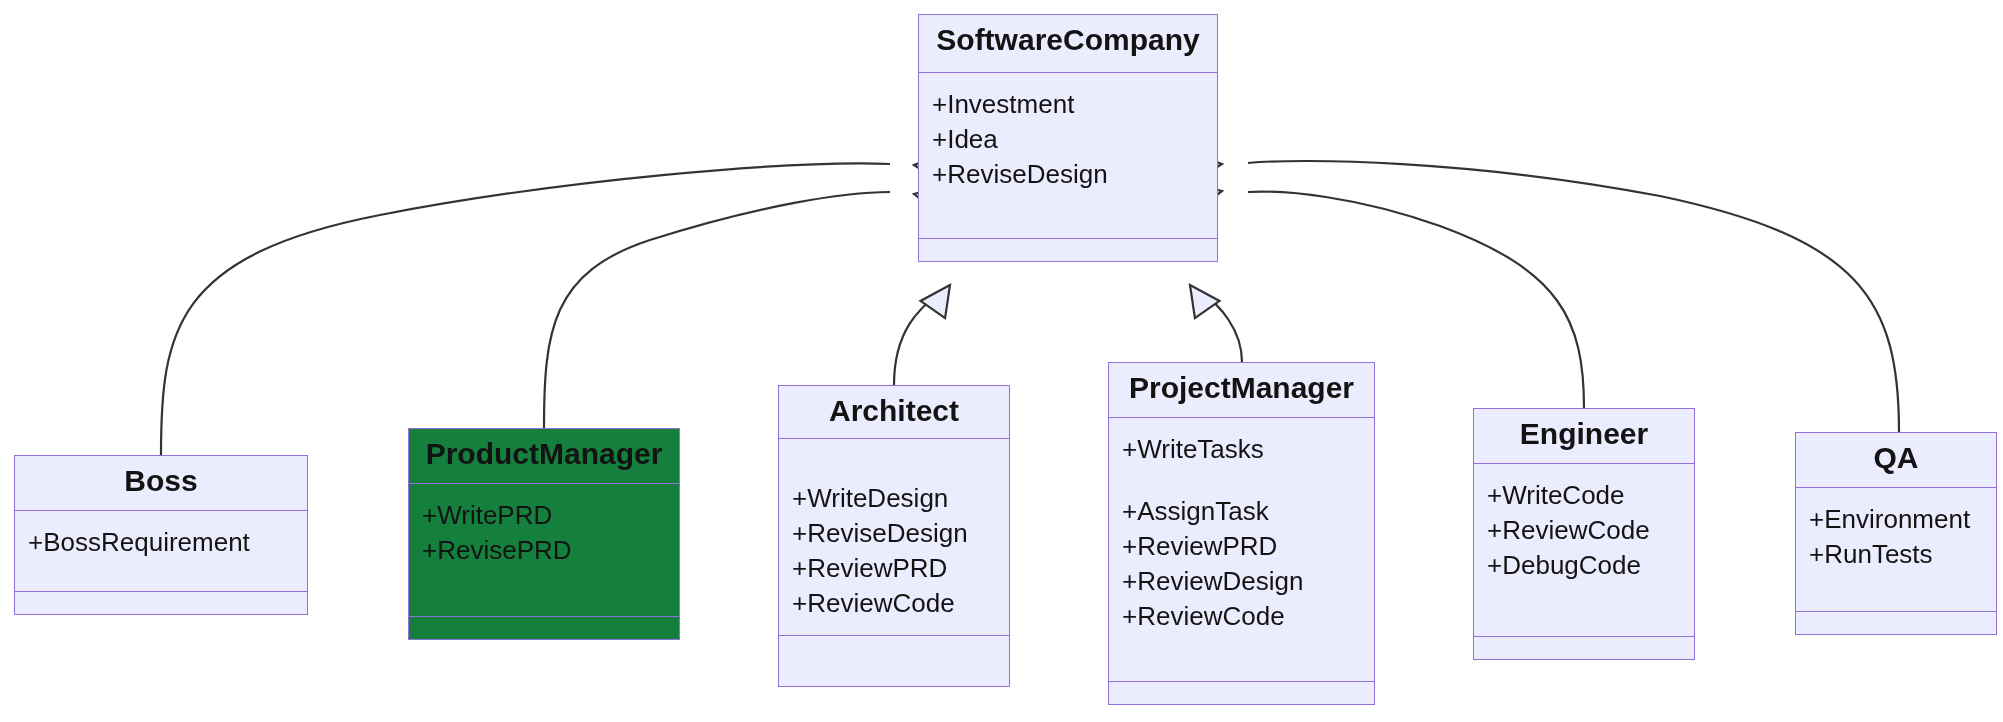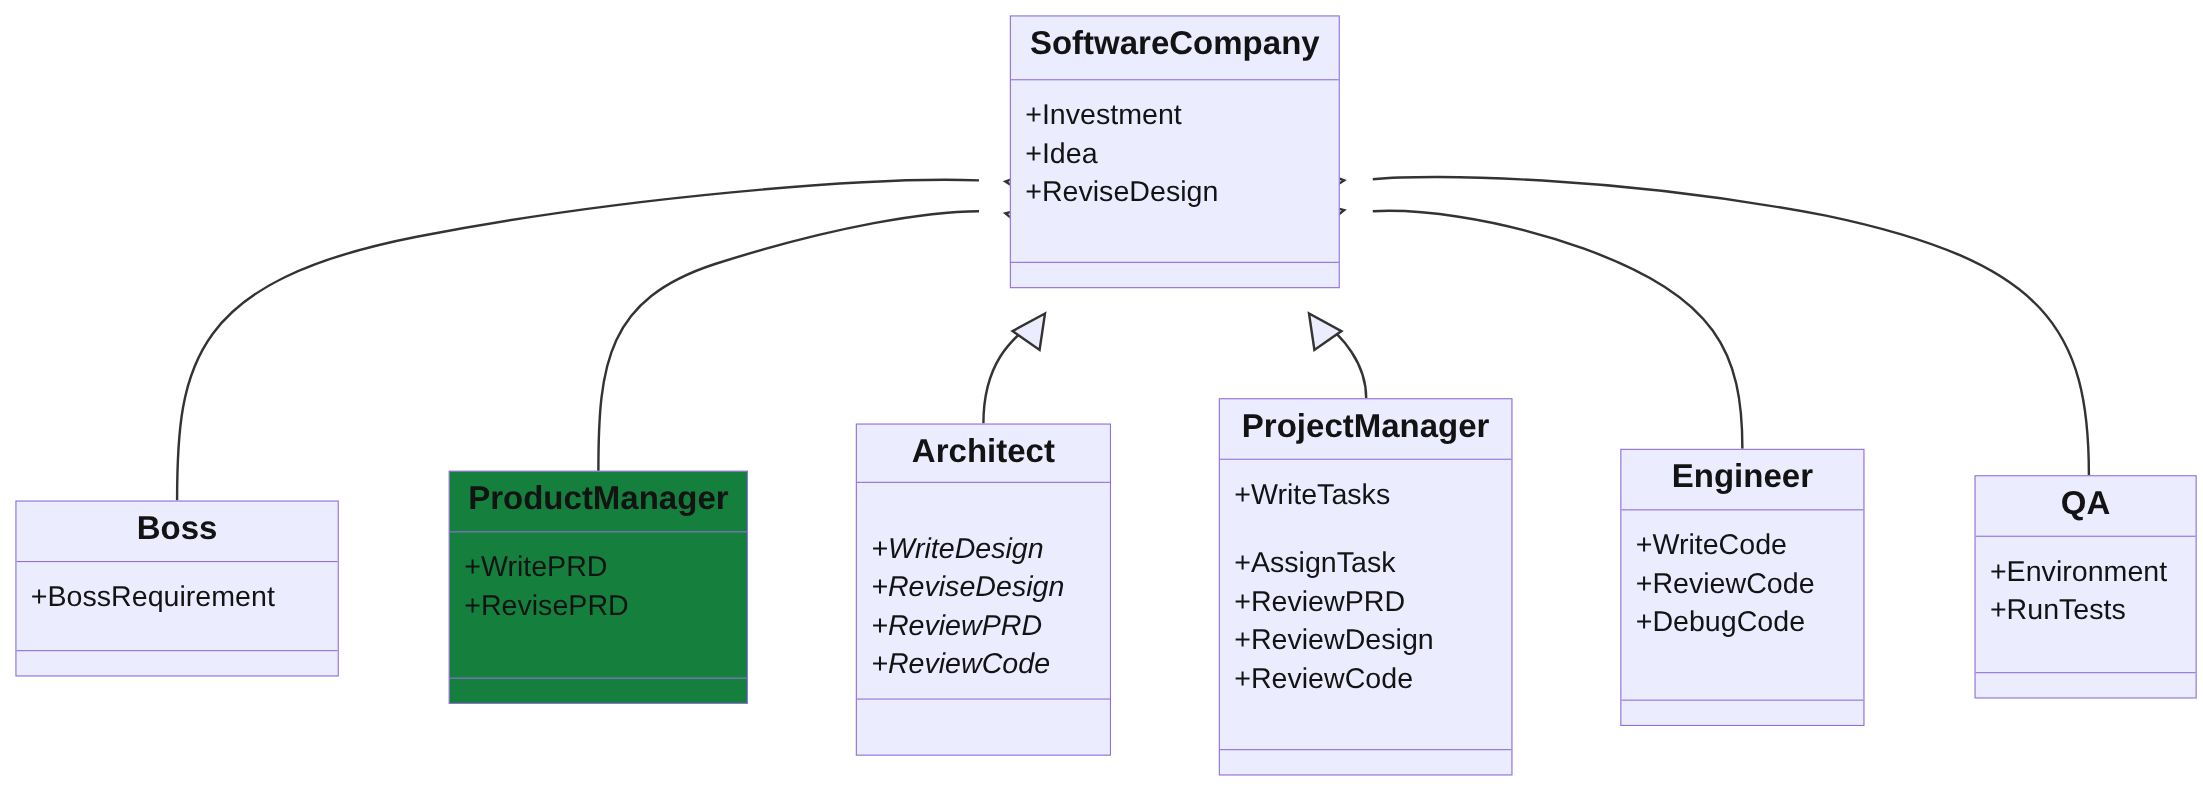--- a/index.html
+++ b/index.html
@@ -119,21 +119,21 @@
       <div class="uml-class" style="left: 408px; top: 428px; width: 272px; height: 212px; background: #15803d; border-color: rgb(147, 112, 219);">
         <div class="uml-title" style="height: 55px; border-bottom-color: rgb(147, 112, 219); color: rgb(19, 19, 19);">ProductManager</div>
         <div class="uml-attrs" style="border-bottom-color: rgb(147, 112, 219);">
           <div class="uml-attr" style="color: rgb(19, 19, 19);">+WritePRD</div>
           <div class="uml-attr" style="color: rgb(19, 19, 19);">+RevisePRD</div>
         </div>
         <div class="uml-methods" style="height: 22px;"></div>
       </div>
       <div class="uml-class" style="left: 778px; top: 385px; width: 232px; height: 302px; background: rgb(236, 236, 255); border-color: rgb(147, 112, 219); gap: 28px;">
         <div class="uml-title" style="height: 55px; border-bottom-color: rgb(147, 112, 219); color: rgb(19, 19, 19);">Architect</div>
-        <div class="uml-attrs" style="border-bottom-color: rgb(147, 112, 219); font-style: italic;">
+        <div class="uml-attrs" style="border-bottom-color: rgb(147, 112, 219);">
           <div class="uml-attr" style="color: rgb(19, 19, 19);">+WriteDesign</div>
           <div class="uml-attr" style="color: rgb(19, 19, 19);">+ReviseDesign</div>
           <div class="uml-attr" style="color: rgb(19, 19, 19);">+ReviewPRD</div>
           <div class="uml-attr" style="color: rgb(19, 19, 19);">+ReviewCode</div>
         </div>
         <div class="uml-methods" style="height: 22px;"></div>
       </div>
       <div class="uml-class" style="left: 1108px; top: 362px; width: 267px; height: 343px; background: rgb(236, 236, 255); border-color: rgb(147, 112, 219);">
         <div class="uml-title" style="height: 55px; border-bottom-color: rgb(147, 112, 219); color: rgb(19, 19, 19);">ProjectManager</div>
         <div class="uml-attrs" style="border-bottom-color: rgb(147, 112, 219);">

